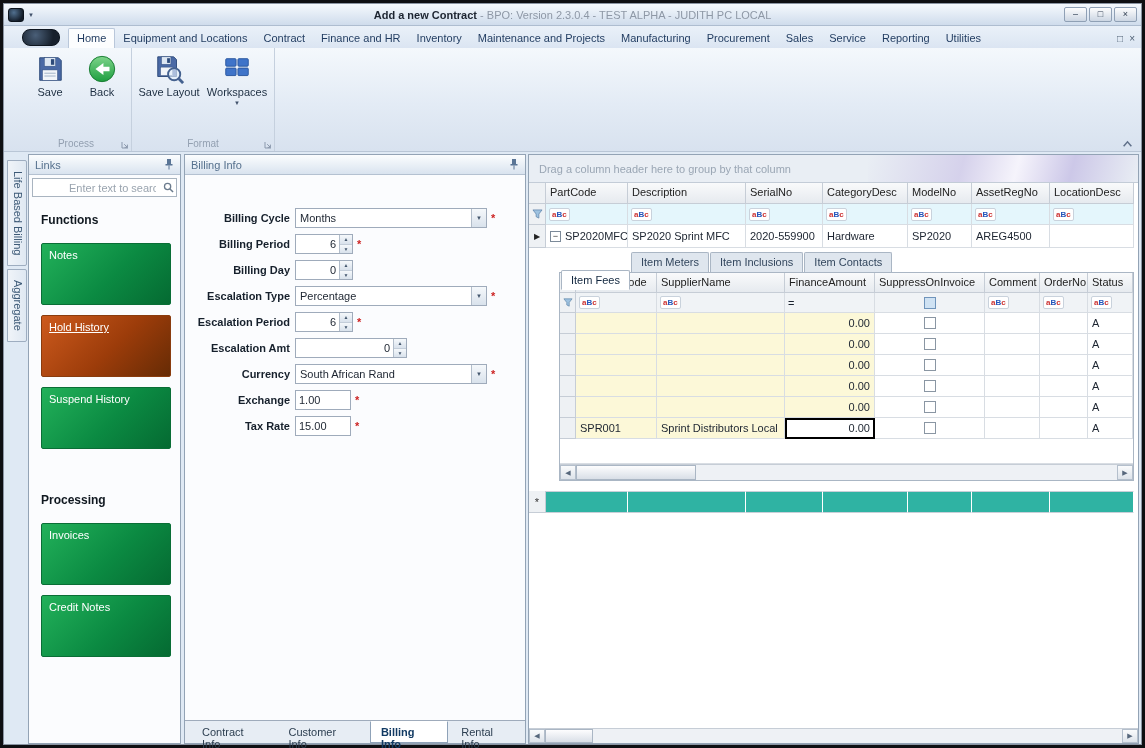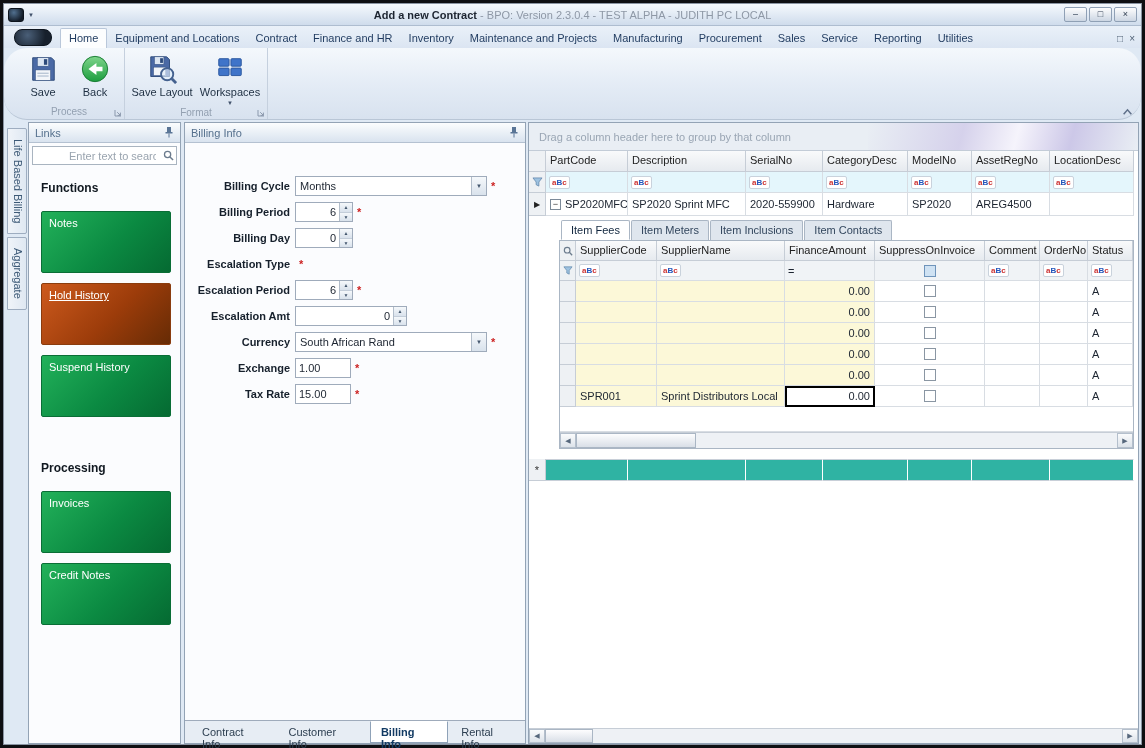--- a/index.html
+++ b/index.html
@@ -18,29 +18,29 @@
   .titlebar { height:22px; background:linear-gradient(#f5f9fd,#cfdcec); border-bottom:1px solid #aebdd0; display:flex; align-items:center; padding:0 4px; position:relative; flex:0 0 auto; }
   .tb-center { position:absolute; left:0; right:0; text-align:center; color:#8e98a6; z-index:0; white-space:nowrap; }
   .tb-center b { color:#1c2430; font-weight:bold; }
   .tb-left { display:flex; align-items:center; gap:4px; z-index:1; }
   .tb-appico { width:16px; height:14px; border-radius:3px; background:radial-gradient(circle at 35% 30%, #51708f, #131c28 75%); border:1px solid #0c141d; }
   .tb-qat { font-size:6px; color:#41526b; }
   .tb-btns { margin-left:auto; display:flex; gap:2px; z-index:1; }
   .tb-btn { width:23px; height:15px; border:1px solid #8fa0b5; border-radius:2px; background:linear-gradient(#fdfdfd,#ccd6e3); font-size:9px; line-height:12px; text-align:center; color:#2c3b4e; }
 
   
-  .tabrow { height:22px; background:linear-gradient(#eaf1f9,#dbe5f2); display:flex; align-items:flex-end; padding-left:8px; position:relative; flex:0 0 auto; }
+  .tabrow { height:22px; background:linear-gradient(#eaf1f9,#dbe5f2); display:flex; align-items:flex-end; padding-left:16px; position:relative; flex:0 0 auto; }
   .appbtn { width:38px; height:17px; border-radius:8px; background:radial-gradient(circle at 35% 35%, #4a5f78, #17202c 70%); border:1px solid #0e1620; margin:0 8px 2px 2px; }
   .rtab { padding:3px 8px 4px; color:#1f3a5f; white-space:nowrap; }
   .rtab.active { background:#fcfdfe; border:1px solid #b9c7da; border-bottom:none; border-radius:2px 2px 0 0; }
   .tabrow-ctrls { position:absolute; right:6px; bottom:3px; display:flex; gap:6px; color:#4e5f74; }
   .tabrow-ctrls span { font-size:10px; line-height:12px; }
 
   
-  .ribbon { height:72px; background:linear-gradient(#f4f8fc,#e3ebf5 55%,#d8e2ef); border-bottom:1px solid #b9c6d6; display:flex; position:relative; padding-left:10px; flex:0 0 auto;border-radius:23px; }
+  .ribbon { height:104px; background:linear-gradient(#f4f8fc,#e3ebf5 55%,#d8e2ef); border-bottom:1px solid #b9c6d6; display:flex; position:relative; padding-left:17px; flex:0 0 auto; }
   .rgroup { display:flex; flex-direction:column; border-right:1px solid #c5d0de; }
   .rg-body { flex:1; display:flex; align-items:flex-start; padding:4px 4px 0; gap:2px; }
   .rg-label { height:15px; font-size:10px; color:#93a0b1; display:flex; align-items:center; justify-content:center; position:relative; padding:0 12px; }
   .launcher { position:absolute; right:2px; bottom:2px; line-height:0; }
   .rbtn { width:50px; display:flex; flex-direction:column; align-items:center; gap:2px; padding-top:2px; color:#1e2f42; border-radius:2px; }
   .rbtn .lbl { text-align:center; line-height:12px; white-space:nowrap; }
   .rbtn.wide { width:66px; }
   .rbtn .dd-mini { font-size:6px; color:#41526b; line-height:6px; }
   .ribbon-collapse { position:absolute; right:8px; bottom:3px; line-height:0; }
 
@@ -105,21 +105,21 @@
   .c0{width:82px}.c1{width:118px}.c2{width:77px}.c3{width:85px}.c4{width:64px}.c5{width:78px}.c6{width:84px}
   .rowarrow { font-size:8px; color:#222; }
   .expandbox { width:11px; height:11px; border:1px solid #7c8a99; background:#fff; font-size:9px; line-height:9px; text-align:center; color:#333; margin-right:4px; flex:0 0 auto; }
   .abc { background:#fff; border:1px solid #c9d2dc; border-radius:2px; padding:0 2px; font-size:8px; font-weight:bold; line-height:11px; display:inline-flex; }
   .abc .r-l { color:#c33; font-style:normal; } .abc .b-l { color:#2255bb; font-style:normal; }
 
   
   .detail-wrap { margin:4px 0 0 30px; flex:0 0 auto; }
   .dtabs { display:flex; padding-left:2px; gap:1px; }
   .dtab { padding:3px 9px; border:1px solid #aab6c4; border-bottom:none; background:#dfe6ee; color:#33475e; border-radius:2px 2px 0 0; }
-  .dtab.active { background:#fff; color:#10253d; position:relative; top:0; border-bottom:1px solid #fff; }
+  .dtab.active { background:#fff; color:#10253d; position:relative; top:18px; border-bottom:1px solid #fff; }
   .dgrid { width:575px; border:1px solid #aab6c4; background:#fff; }
   .d-ind { width:18px; background:#eef1f4; border-right:1px solid #c6cdd6; border-bottom:1px solid #c6cdd6; display:flex; align-items:center; justify-content:center; }
   .d0{width:81px}.d1{width:128px}.d2{width:90px}.d3{width:110px}.d4{width:55px}.d5{width:48px}.d6{width:45px}
   .dhc { background:linear-gradient(#f9fafb,#e6eaef); border-color:#c6cdd6; padding:3px 4px; height:20px; color:#222; }
   .dfc { background:#f0f3f6; height:20px; padding:2px 3px; display:flex; align-items:center; gap:2px; }
   .dcell { height:21px; padding:3px 4px; background:#fff; display:flex; align-items:center; }
   .yel { background:#fcf8d8; }
   .num { justify-content:flex-end; }
   .ctr { justify-content:center; }
   .chk { width:12px; height:12px; border:1px solid #8a96a3; background:#fff; flex:0 0 auto; }
@@ -344,20 +344,24 @@
             <span class="sp-val">0</span>
             <span class="sp-btns">
                 <span>▲</span>
                 <span>▼</span>
               </span>
           </div>
         </div>
 
         <div class="frow">
           <span class="flabel">Escalation Type</span>
+          <div class="dd">
+            <span class="dd-val">Percentage</span>
+            <span class="dd-btn">▼</span>
+          </div>
           <span class="req">*</span>
         </div>
 
         <div class="frow">
           <span class="flabel">Escalation Period</span>
           <div class="spin">
             <span class="sp-val">6</span>
             <span class="sp-btns">
                 <span>▲</span>
                 <span>▼</span>

